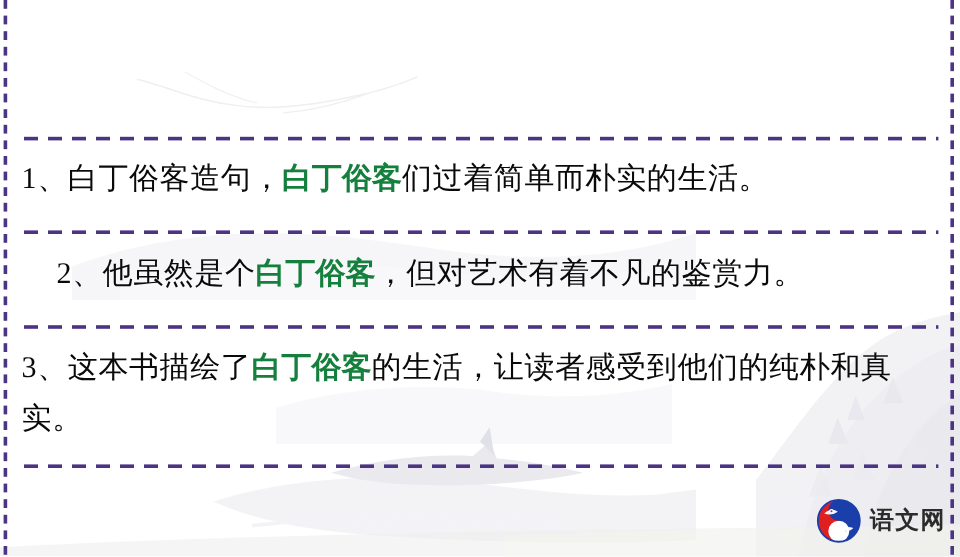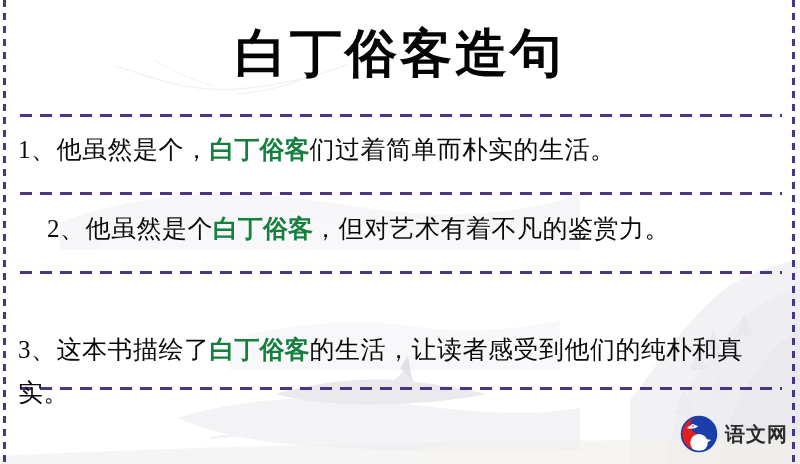--- a/index.html
+++ b/index.html
@@ -128,21 +128,21 @@
     width: 760px;
     z-index: 5;
     font-size: 25px;
     line-height: 43px;
     color: #0a0a0a;
     font-family: "Liberation Serif", "DejaVu Serif", serif;
     letter-spacing: .5px;
   }
   .row-1 { top: 128px; }
   .row-2 { top: 207px; margin-left: 29px; }
-  .row-3 { top: 285px; margin-top: 43px; }
+  .row-3 { top: 285px; }
 
   .hl {
     color: #15803d;
     font-weight: bold;
     letter-spacing: 0px;
   }
 
   
   .logo {
     position: absolute;
@@ -210,24 +210,23 @@
   </svg>
 
   <div class="rail rail-left"></div>
   <div class="rail rail-right"></div>
 
   <div class="sep sep-1"></div>
   <div class="sep sep-2"></div>
   <div class="sep sep-3"></div>
   <div class="sep sep-4"></div>
 
-  <div class="title">白丁俗客造句</div>
 
   <div class="row row-1">
-    <span>1、</span><span>他虽然是个，</span><span class="hl">白丁俗客</span><span>们过着简单而朴实的生活。</span>
+    <span>1、</span><span>白丁俗客造句，</span><span class="hl">白丁俗客</span><span>们过着简单而朴实的生活。</span>
   </div>
 
   <div class="row row-2">
     <span>2、</span><span>他虽然是个</span><span class="hl">白丁俗客</span><span>，但对艺术有着不凡的鉴赏力。</span>
   </div>
 
   <div class="row row-3">
     <span>3、</span><span>这本书描绘了</span><span class="hl">白丁俗客</span><span>的生活，让读者感受到他们的纯朴和真实。</span>
   </div>
 

